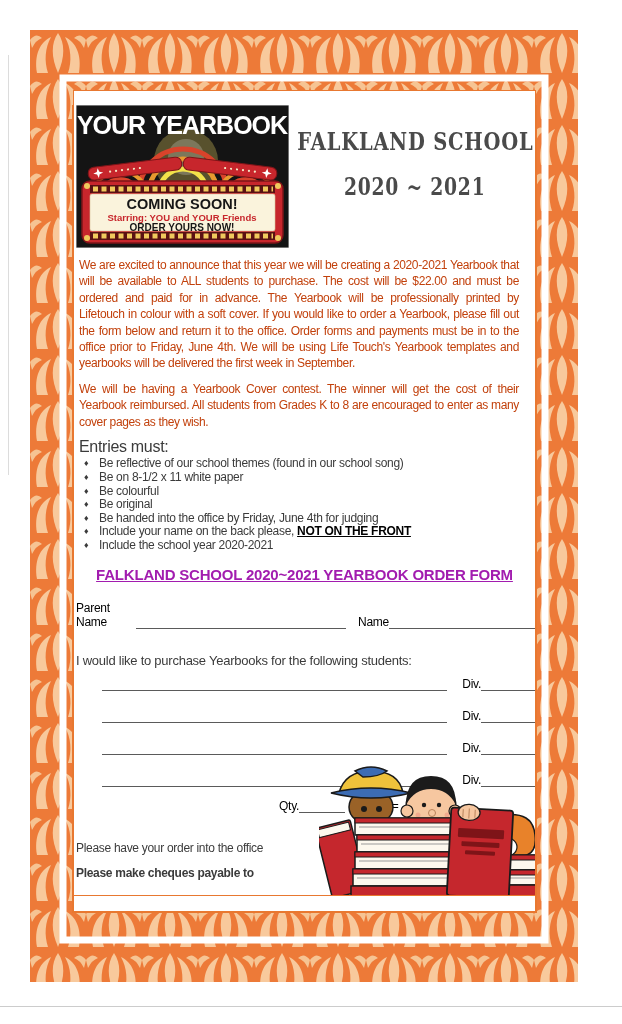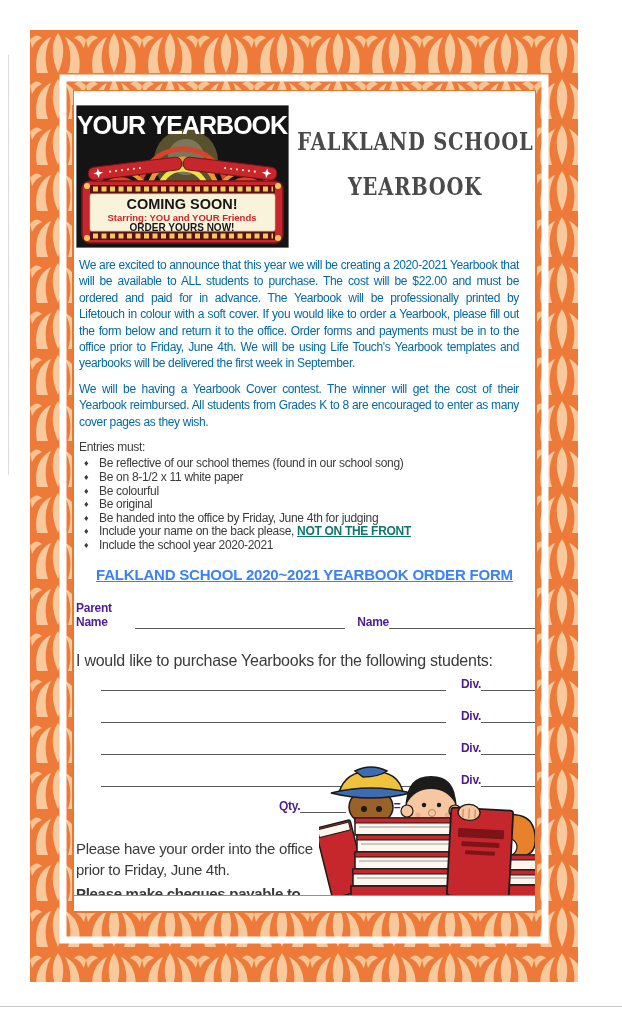--- a/index.html
+++ b/index.html
@@ -16,52 +16,52 @@
   .marquee{position:absolute;left:2px;top:14px;}
   .school-title{position:absolute;left:222px;top:28px;width:238px;text-align:center;}
   .t-line{height:45px;display:flex;align-items:center;justify-content:center;}
   .t-line span{display:inline-block;transform:scaleX(0.78);transform-origin:center;
                font-family:"DejaVu Serif",serif;font-weight:bold;color:#4a4a4a;
                letter-spacing:1px;white-space:nowrap;}
   .t-big span{font-size:25px;}
   .t-mid span{font-size:24px;}
 
   .body-text{font-size:12px;letter-spacing:-0.35px;line-height:16.4px;text-align:justify;
-             margin:0 16px 0 5px;color:#0369a1;}
+             margin:0 16px 0 5px;color:#c2410c;}
   .p1{margin-top:10px;}
   .p2{margin-top:9px;}
-  .entries-head{margin:9px 16px 0 5px;font-size:12px;letter-spacing:-0.3px;line-height:16.4px;}
+  .entries-head{margin:9px 16px 0 5px;font-size:16px;letter-spacing:-0.3px;line-height:16.4px;}
   .blist{margin-top:2px;}
   .brow{display:flex;padding-left:10px;font-size:12px;letter-spacing:-0.3px;line-height:13.6px;}
   .bmark{width:15px;font-size:9px;flex:none;}
   .u{ text-decoration:underline;}
-  strong{color:#0f766e;}
-
-  .form-head{margin-top:13px;text-align:center;font-size:15px;font-weight:bold;color:#3b82f6;
+  strong{color:#000000;}
+
+  .form-head{margin-top:13px;text-align:center;font-size:15px;font-weight:bold;color:#a21caf;
              text-decoration:underline;letter-spacing:-0.2px;}
 
-  .frow{display:flex;align-items:flex-end;font-size:12px;letter-spacing:-0.25px;color:#4c1d95;font-weight:bold;}
+  .frow{display:flex;align-items:flex-end;font-size:12px;letter-spacing:-0.25px;color:#000000;}
   .uline{display:inline-block;border-bottom:1.2px solid #5a5a5a;height:15px;flex:none;}
   .parent-row{margin:28px 0 0 2px;height:18px;}
   .pn-line{width:210px;}
   .ph-label{margin-left:12px;}
   .ph-line{width:146px;}
-  .students-intro{margin:24px 0 0 2px;font-size:16px;letter-spacing:-0.25px;line-height:16px;}
+  .students-intro{margin:24px 0 0 2px;font-size:13px;letter-spacing:-0.25px;line-height:16px;}
   .stu-row{height:32px;align-items:flex-end;justify-content:flex-end;}
   .stu-row:first-child{margin-top:-10px;}
   .stu-line{width:345px;border-bottom:1.4px solid #5a5a5a;height:10px;}
   .div-label{margin-left:15px;}
   .div-line{width:54px;border-bottom:1.2px solid #5a5a5a;height:12px;}
   .qty-row{margin:8px 16px 0 205px;height:18px;}
   .qty-line{width:46px;}
   .qty-x{margin:0 6px;}
   .total-line{width:90px;}
 
   .footer{position:relative;margin-top:25px;}
-  .fline{margin-left:2px;font-size:15px;letter-spacing:-0.3px;line-height:21px;}
+  .fline{margin-left:2px;font-size:12px;letter-spacing:-0.3px;line-height:21px;}
   .cheq{margin-top:6px;}
   .cheq .fline{line-height:16px;font-weight:bold;}
   .cartoon{position:absolute;left:245px;top:672px;}
 </style>
 </head>
 <body>
 
 <div class="sheet">
 
   <svg class="border-svg" width="548" height="952" aria-hidden="true">
@@ -140,22 +140,22 @@
         <text x="106" y="29" text-anchor="middle" font-family="Liberation Sans, sans-serif" font-size="25" font-weight="bold" fill="#ffffff" letter-spacing="-1">YOUR YEARBOOK</text>
         <text x="106" y="104" text-anchor="middle" font-family="Liberation Sans, sans-serif" font-size="14.5" font-weight="bold" fill="#161616">COMING SOON!</text>
         <text x="106" y="116" text-anchor="middle" font-family="Liberation Sans, sans-serif" font-size="9.5" font-weight="bold" fill="#C7262C">Starring: YOU and YOUR Friends</text>
         <text x="106" y="126" text-anchor="middle" font-family="Liberation Sans, sans-serif" font-size="10" font-weight="bold" fill="#161616">ORDER YOURS NOW!</text>
       </svg>
 
       <div class="school-title">
         <div class="t-line t-big">
             <span>FALKLAND SCHOOL</span>
           </div>
-        <div class="t-line t-big">
-            <span>YEARBOOK</span>
+        <div class="t-line t-mid">
+            <span>2020 ~ 2021</span>
           </div>
       </div>
     </div>
 
     <p class="body-text p1">We are excited to announce that this year we will be creating a 2020-2021 Yearbook that will be available to ALL students to purchase. The cost will be $22.00 and must be ordered and paid for in advance. The Yearbook will be professionally printed by Lifetouch in colour with a soft cover. If you would like to order a Yearbook,  please fill out the form below and return it to the office. Order forms and payments must be in to the office prior to Friday, June 4th. We will be using Life Touch's Yearbook templates and  yearbooks will be delivered the first week in September.</p>
     <p class="body-text p2">We will be having a Yearbook Cover contest. The winner will get the cost of their Yearbook reimbursed. All students from Grades K to 8 are encouraged to enter as many cover pages as they wish.</p>
 
     <div class="entries-head">Entries must:</div>
     <div class="blist">
       <div class="brow">
@@ -224,21 +224,20 @@
 
     <div class="frow qty-row">
       <span>Qty.</span>
       <span class="uline qty-line"></span>
       <span class="qty-x">x  22.00  =</span>
       <span class="uline total-line"></span>
     </div>
 
     <div class="footer">
       <div class="fline">Please have your order into the office</div>
-      <div class="fline">prior to Friday, June 4th.</div>
       <div class="cheq">
         <div class="fline">Please make cheques payable to</div>
 
       </div>
 
     </div>
 
     <svg class="cartoon" width="225" height="140" viewBox="0 0 225 140" aria-hidden="false">
 
       <g>

